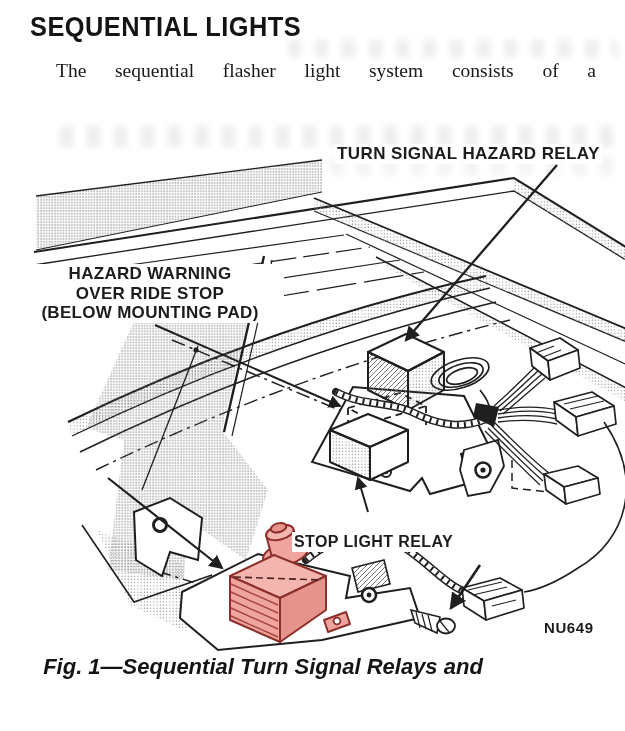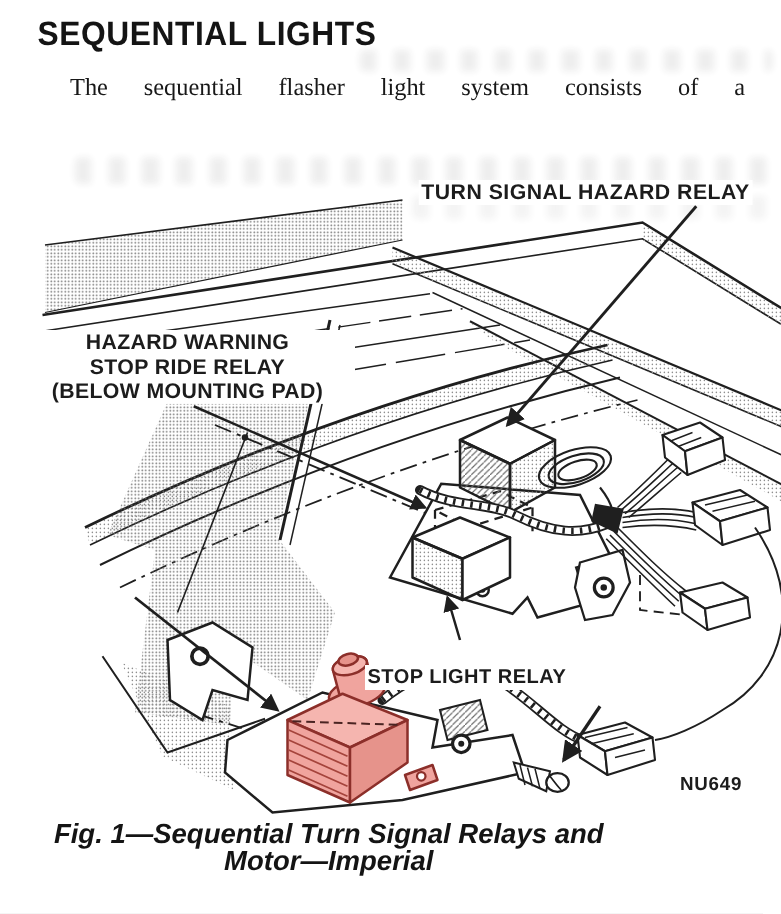--- a/index.html
+++ b/index.html
@@ -254,33 +254,32 @@
         <path d="M468,425 L439,468" stroke-width="2.6" marker-end="url(#arr)"></path>
       </g>
     </svg>
 
     <div class="lbl" style="left:323px; top:4px; font-size:17px; letter-spacing:.4px;">
       <span>TURN SIGNAL HAZARD RELAY</span>
     </div>
 
     <div class="lbl center" style="left:4px; top:124px; width:268px; font-size:17px; letter-spacing:.3px;">
       <span>HAZARD WARNING</span>
-      <span>STOP RIDE RELAY</span>
+      <span>OVER RIDE STOP</span>
       <span>(BELOW MOUNTING PAD)</span>
     </div>
 
 
     <div class="lbl" style="left:280px; top:366px; font-size:16px; letter-spacing:.4px;margin-top:26px;">
       <span>STOP LIGHT RELAY</span>
     </div>
 
 
     <div class="lbl" style="left:530px; top:478px; font-size:15px; letter-spacing:.6px;">
       <span>NU649</span>
     </div>
   </div>
 
   <div class="caption">
     <div>Fig. 1—Sequential Turn Signal Relays and</div>
-    <div>Motor—Imperial</div>
   </div>
 
 </div>
 
 </body></html>

